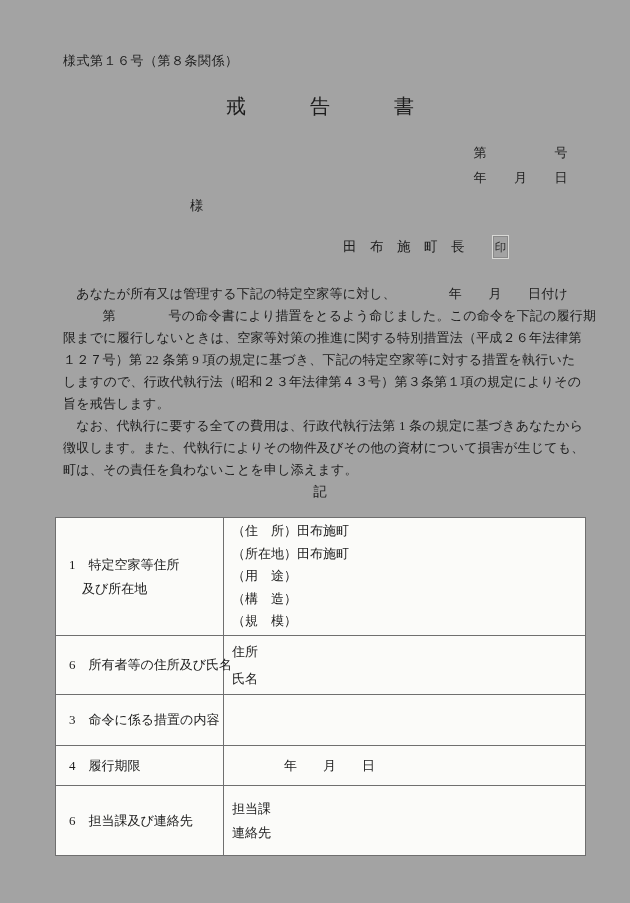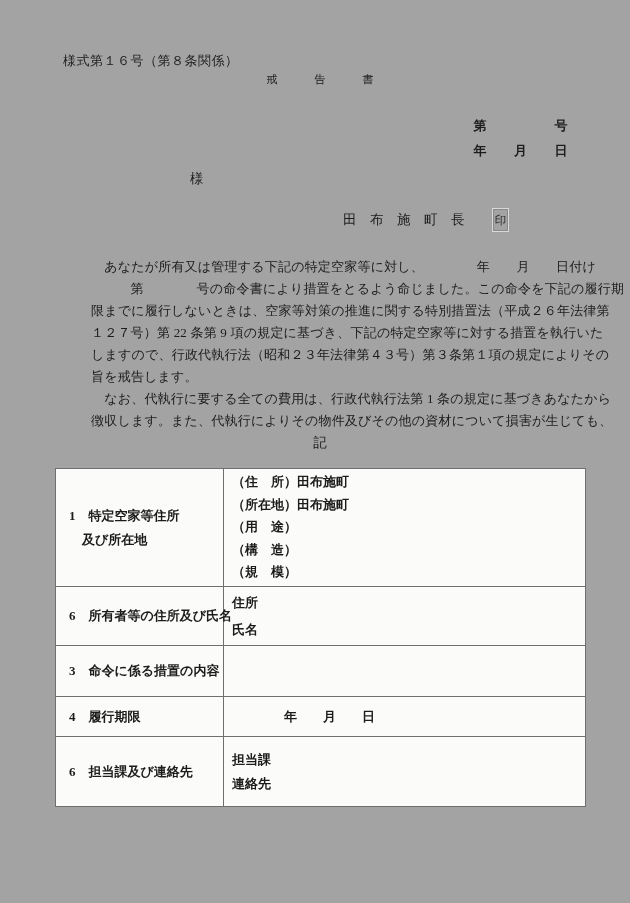--- a/index.html
+++ b/index.html
@@ -16,31 +16,32 @@
     padding: 52px 52px 0 63px;
     overflow: hidden;
   }
   .pre { white-space: pre; }
   .form-number {
     font-size: 13px;
     line-height: 17px;
     letter-spacing: 0.5px;
   }
   .doc-title {
+    margin-top: 27px;
     text-align: center;
-    font-size: 11px;
+    font-size: 20px;
     line-height: 20px;
     letter-spacing: 1px;
   }
   .right-block {
     margin-top: 24px;
     text-align: right;
     margin-right: 10px;
   }
-  .right-block div { line-height: 25px; letter-spacing: 0.5px; font-weight: bold; }
+  .right-block div { line-height: 25px; letter-spacing: 0.5px; }
   .addressee {
     margin-top: 6px;
     margin-left: 127px;
     line-height: 20px;
     font-size: 13.5px;
   }
   .issuer-line {
     position: relative;
     margin-top: 20px;
     line-height: 22px;
@@ -54,21 +55,21 @@
     width: 15px;
     height: 22px;
     border: 1px solid #8a8a8a;
     outline: 1px solid #d9d9d6;
     display: flex;
     align-items: center;
     justify-content: center;
     font-size: 11.5px;
     color: #2a2a2a;
   }
-  .body-text { margin-top: 25px; margin-left: 28px; }
+  .body-text { margin-top: 25px; }
   .body-text .line {
     line-height: 22px;
     font-size: 13px;
     letter-spacing: 0.2px;
   }
   .ki-heading {
     text-align: center;
     line-height: 22px;
     margin-top: 0px;
     font-size: 13.5px;
@@ -79,21 +80,20 @@
     margin-left: -8px;
     width: 531px;
     border-collapse: collapse;
     table-layout: fixed;
   }
   table.details td {
     border: 1px solid #6f6f6f;
     vertical-align: middle;
     font-size: 13px;
     background: #fbfbf9;
-    font-weight: bold;
   }
   td.cell-label {
     width: 168px;
     padding-left: 13px;
     padding-right: 0;
     line-height: 24px;
     white-space: pre;
   }
   td.cell-value {
     padding-left: 8px;
@@ -135,20 +135,21 @@
 
   <div class="body-text">
     <div class="line pre">　あなたが所有又は管理する下記の特定空家等に対し、　　　　年　　月　　日付け</div>
     <div class="line pre">　　　第　　　　号の命令書により措置をとるよう命じました。この命令を下記の履行期</div>
     <div class="line pre">限までに履行しないときは、空家等対策の推進に関する特別措置法（平成２６年法律第</div>
     <div class="line pre">１２７号）第 22 条第 9 項の規定に基づき、下記の特定空家等に対する措置を執行いた</div>
     <div class="line pre">しますので、行政代執行法（昭和２３年法律第４３号）第３条第１項の規定によりその</div>
     <div class="line pre">旨を戒告します。</div>
     <div class="line pre">　なお、代執行に要する全ての費用は、行政代執行法第 1 条の規定に基づきあなたから</div>
     <div class="line pre">徴収します。また、代執行によりその物件及びその他の資材について損害が生じても、</div>
+    <div class="line pre">町は、その責任を負わないことを申し添えます。</div>
   </div>
 
   <div class="ki-heading pre">記</div>
 
   <table class="details">
     <tbody>
       <tr class="row-1">
         <td class="cell-label">1　特定空家等住所
 　及び所在地</td>
         <td class="cell-value">（住　所）田布施町

